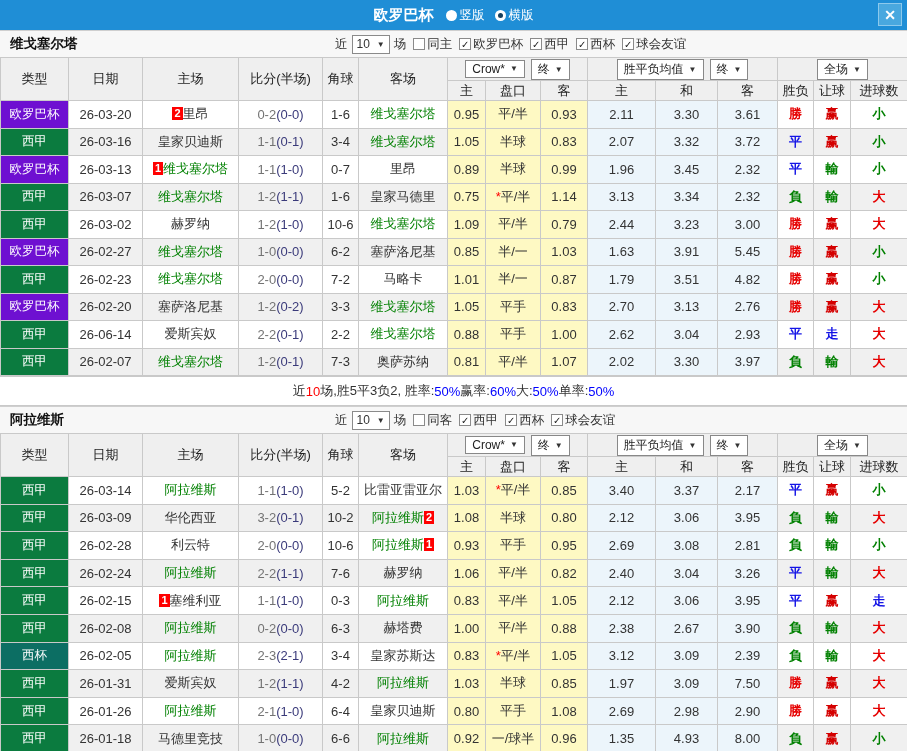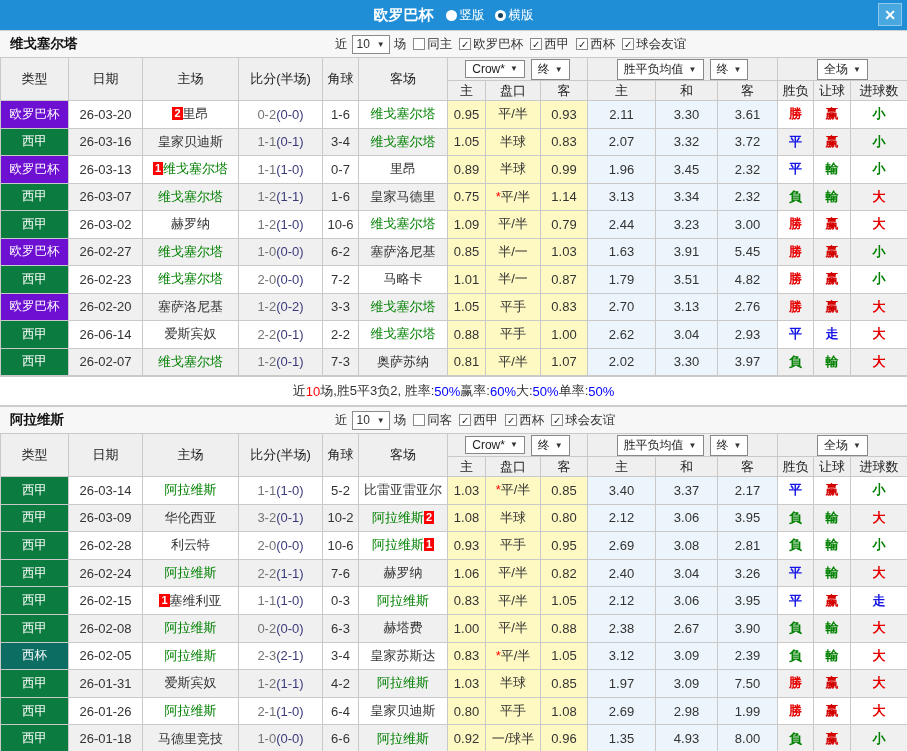--- a/index.html
+++ b/index.html
@@ -549,21 +549,21 @@
           <td class="plain">26-01-26</td>
           <td class="plain team"><span class="focal">阿拉维斯</span></td>
           <td class="plain"><span class="ft">2-1</span><span class="ht">(1-0)</span></td>
           <td class="plain">6-4</td>
           <td class="plain team"><span>皇家贝迪斯</span></td>
           <td class="odds">0.80</td>
           <td class="odds"><span>平手</span></td>
           <td class="odds">1.08</td>
           <td class="avg">2.69</td>
           <td class="avg">2.98</td>
-          <td class="avg">1.99</td>
+          <td class="avg">2.90</td>
           <td class="plain outcome" style="color: rgb(230, 0, 0);">勝</td>
           <td class="plain outcome" style="color: rgb(212, 0, 0);">赢</td>
           <td class="plain outcome" style="color: rgb(230, 0, 0);">大</td>
         </tr>
         <tr class="even">
           <td class="type" style="background: rgb(11, 123, 63);">西甲</td>
           <td class="plain">26-01-18</td>
           <td class="plain team"><span>马德里竞技</span></td>
           <td class="plain"><span class="ft">1-0</span><span class="ht">(0-0)</span></td>
           <td class="plain">6-6</td>

